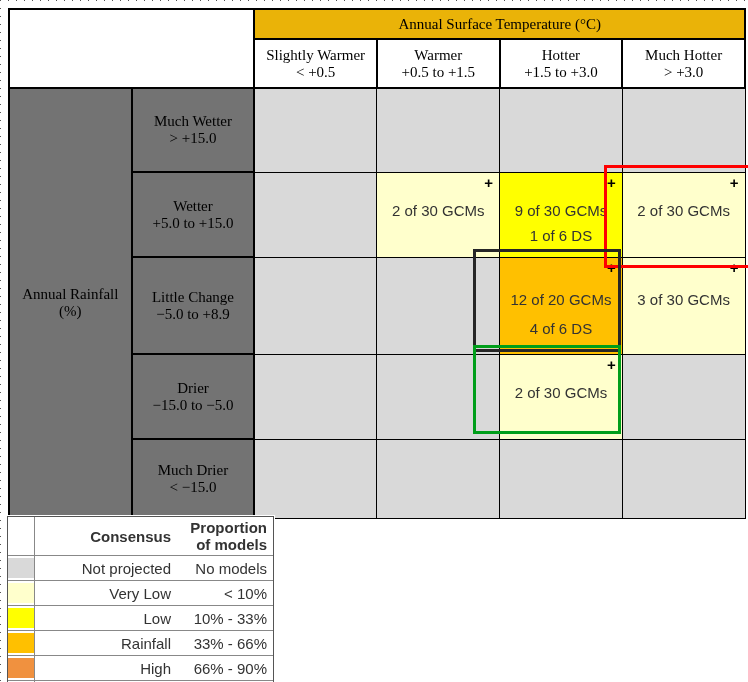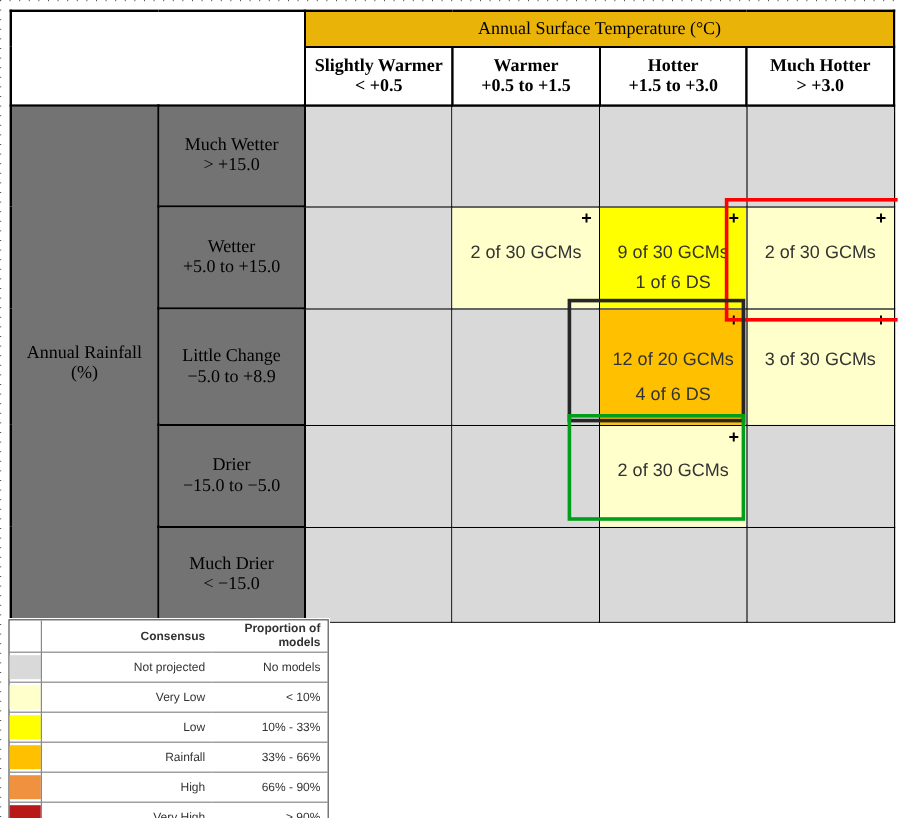--- a/index.html
+++ b/index.html
@@ -33,21 +33,21 @@
     border:1px solid #000;
     text-align:center;
     vertical-align:middle;
     font-size:15px;
     line-height:1.12;
     padding:0;
     position:relative;
   }
   .outer{border-width:2px !important;}
   .hdr-top{height:28px;background:#eab308;font-size:15px;}
-  .hdr-col{height:47px;background:#fff;font-size:14.5px;font-weight:bold;}
+  .hdr-col{height:47px;background:#fff;font-size:14.5px;}
   .rowlabel{background:#737373;font-size:15px;}
   .corner{background:#fff;}
   .cell{font-family:"Liberation Sans", sans-serif;font-size:11.5px;color:#333;}
   .cell .plus{
     position:absolute;right:6px;top:2px;
     font-family:"Liberation Sans", sans-serif;
     font-weight:bold;font-size:15px;color:#000;line-height:1;
   }
   .cell .l1{position:absolute;left:0;right:0;top:36%;text-align:center;}
   .cell .l2{position:absolute;left:0;right:0;top:66%;text-align:center;}
@@ -64,21 +64,21 @@
 
   
   #legend{
     position:absolute;left:7px;top:516px;width:265px;
     background:#fff;border:1px solid #555;
     z-index:4;
     box-shadow:0 0 0 1px #fff;
   }
   #legend table{border-collapse:collapse;width:100%;table-layout:fixed;
     font-family:"Liberation Sans", sans-serif;}
-  #legend td{font-size:10px;color:#333;padding:2px 6px;height:20px;
+  #legend td{font-size:15px;color:#333;padding:2px 6px;height:20px;
     border-bottom:1px solid #888;}
   #legend tr:last-child td{border-bottom:none;}
   .lg-head td{font-weight:bold;color:#000;border-bottom:2px solid #555;}
   .sw{width:26px;padding:0 !important;border-right:1px solid #888;}
   .sw div{width:100%;height:20px;}
   .lg-label{text-align:right;width:130px;}
   .lg-prop{text-align:right;}
   .lg-blank{border-right:1px solid #888;}
 </style>
 </head>

